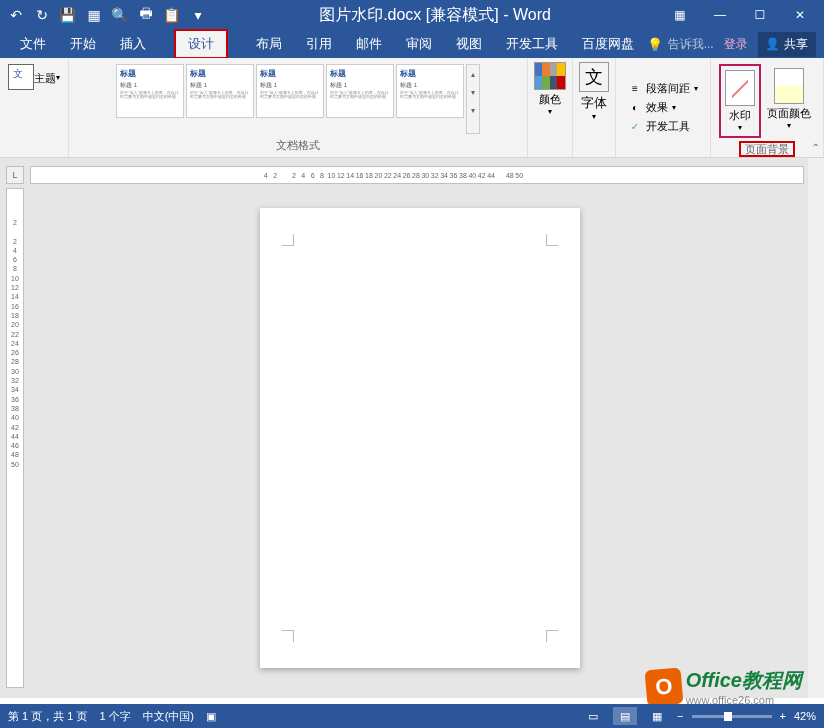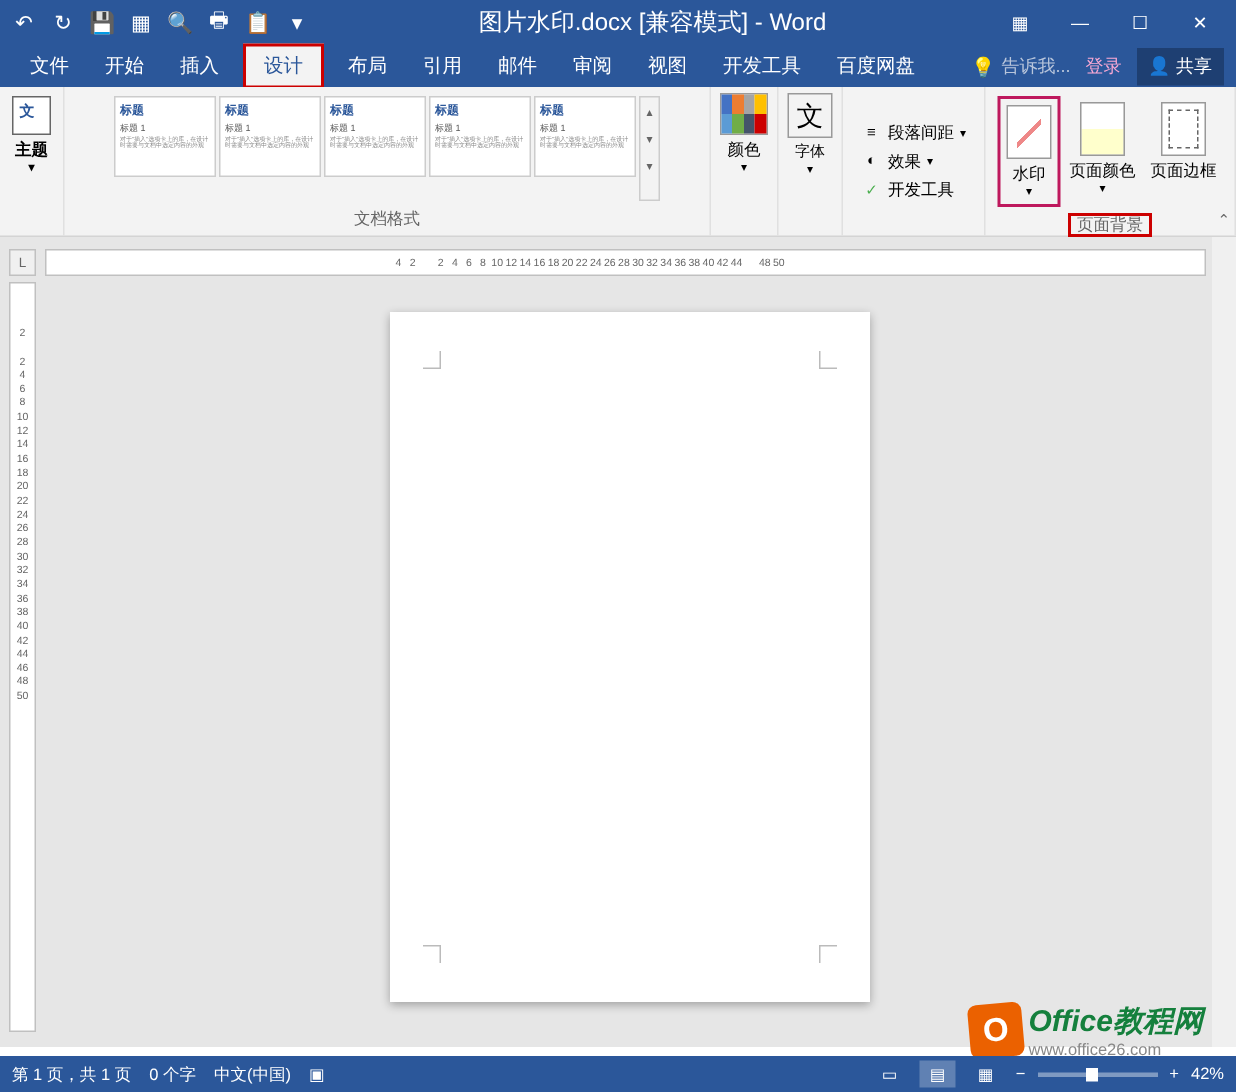--- a/index.html
+++ b/index.html
@@ -7,31 +7,31 @@
     
     .title-bar { background: #2b579a; height: 30px; display: flex; align-items: center; color: white; padding: 0 4px; }
     .qat { display: flex; gap: 2px; align-items: center; }
     .qat-btn { width: 24px; height: 24px; display: flex; align-items: center; justify-content: center; cursor: pointer; font-size: 14px; }
     .title-text { flex: 1; text-align: center; font-size: 16px; }
     .window-controls { display: flex; }
     .win-ctrl { width: 40px; height: 30px; display: flex; align-items: center; justify-content: center; cursor: pointer; font-size: 12px; }
     
     .menu-bar { background: #2b579a; height: 28px; display: flex; align-items: center; padding: 0 8px; color: white; font-size: 13px; }
     .menu-item { padding: 4px 12px; cursor: pointer; }
-    .menu-item.active { background: #f3f3f3; color: #2b579a; border: 2px solid #c00; margin: -2px 4px; }
+    .menu-item.active { background: #f3f3f3; color: #2b579a; border: 2px solid #c00; margin: -2px 16px; }
     .menu-right { margin-left: auto; display: flex; align-items: center; gap: 4px; }
     .tell-me { color: #b8c5db; font-size: 12px; }
     .login { color: #f9a8d4; font-size: 12px; padding: 0 6px; }
     .share { background: #1e3f72; padding: 4px 8px; font-size: 12px; }
     
     .ribbon { background: #f3f3f3; height: 100px; display: flex; border-bottom: 1px solid #d4d4d4; position: relative; }
     .ribbon-group { border-right: 1px solid #e0e0e0; padding: 4px 6px; display: flex; flex-direction: column; align-items: center; }
     .ribbon-group-label { font-size: 11px; color: #666; margin-top: auto; padding-top: 2px; }
     
-    .theme-btn { display: flex; flex-direction: column; align-items: center; padding: 2px; cursor: pointer; font-weight: bold; }
+    .theme-btn { display: flex; flex-direction: row; align-items: center; padding: 2px; cursor: pointer; }
     .theme-icon { width: 26px; height: 26px; border: 1px solid #666; background: #fff; position: relative; }
     .theme-icon::before { content: "文"; position: absolute; top: 2px; left: 4px; font-size: 10px; color: #2b579a; }
     
     .styles-gallery { display: flex; gap: 2px; padding: 2px; flex: 1; overflow: hidden; }
     .style-preview { width: 68px; height: 54px; background: white; border: 1px solid #ccc; padding: 3px; font-size: 6px; overflow: hidden; cursor: pointer; }
     .style-title { font-size: 8px; font-weight: bold; color: #2b579a; margin-bottom: 2px; }
     .style-sub { font-size: 6px; color: #555; margin-bottom: 1px; }
     .style-body { font-size: 4px; color: #888; line-height: 1.1; }
     .gallery-scroll { display: flex; flex-direction: column; border: 1px solid #ccc; width: 14px; }
     .gallery-scroll-btn { height: 18px; font-size: 8px; display: flex; align-items: center; justify-content: center; cursor: pointer; color: #666; }
@@ -191,21 +191,21 @@
           <div class="cs8"></div>
       </div>
       <span style="font-size:11px;margin-top:2px;">颜色</span>
       <span style="font-size:8px;">▾</span>
     </div>
   </div>
 
   <div class="ribbon-group">
     <div class="font-btn">
       <div class="font-icon">文</div>
-      <span style="font-size:10px;margin-top:2px;">字体</span>
+      <span style="font-size:13px;margin-top:2px;">字体</span>
       <span style="font-size:8px;">▾</span>
     </div>
   </div>
 
   <div class="ribbon-group" style="justify-content:center;">
     <div class="format-list">
       <div class="format-item">
         <span class="format-icon">≡</span>
         <span>段落间距</span> 
           <span style="font-size:8px;">▾</span>
@@ -226,24 +226,20 @@
     <div class="page-bg-group">
       <div class="page-bg-btn highlighted">
         <div class="page-bg-icon watermark-icon"></div>
         <span>水印</span>
         <span style="font-size:8px;">▾</span>
       </div>
       <div class="page-bg-btn">
         <div class="page-bg-icon page-color-icon"></div>
         <span>页面颜色</span>
         <span style="font-size:8px;">▾</span>
-      </div>
-      <div class="page-bg-btn">
-        <div class="page-bg-icon page-border-icon"></div>
-        <span>页面边框</span>
       </div>
     </div>
     <div class="ribbon-group-label"><span class="group-label-highlight">页面背景</span></div>
   </div>
 
   <div class="collapse-btn">⌃</div>
 </div>
 
 <div class="doc-area">
   <div class="ruler-corner">L</div>
@@ -320,21 +316,21 @@
 <div class="watermark-overlay">
   <div class="office-logo">O</div>
   <div class="office-text">
     <div class="office-main">Office教程网</div>
     <div class="office-sub">www.office26.com</div>
   </div>
 </div>
 
 <div class="status-bar">
   <span class="status-item">第 1 页，共 1 页</span>
-  <span class="status-item">0 个字</span>
+  <span class="status-item">1 个字</span>
   <span class="status-item">中文(中国)</span>
   <span class="status-item">▣</span>
   <div class="status-right">
     <div class="view-btn">▭</div>
     <div class="view-btn active">▤</div>
     <div class="view-btn">▦</div>
     <span style="cursor:pointer;">−</span>
     <div class="zoom-slider">
         <div class="zoom-handle"></div>
       </div>

